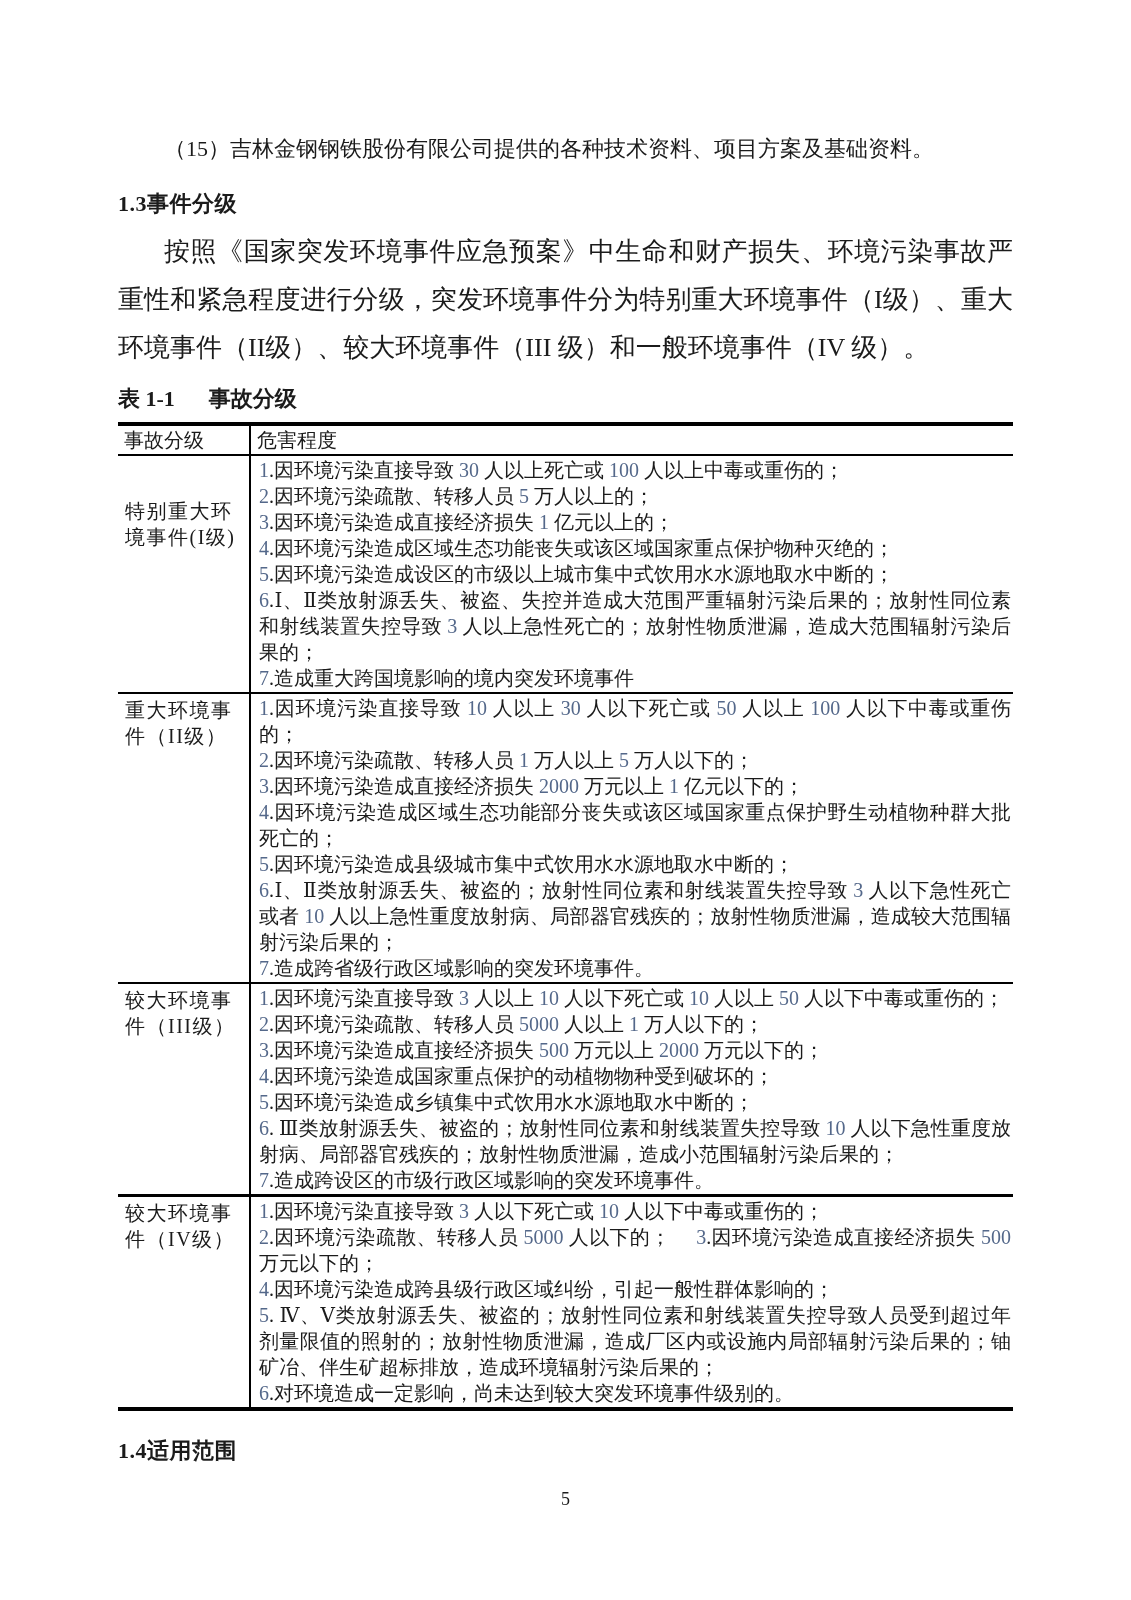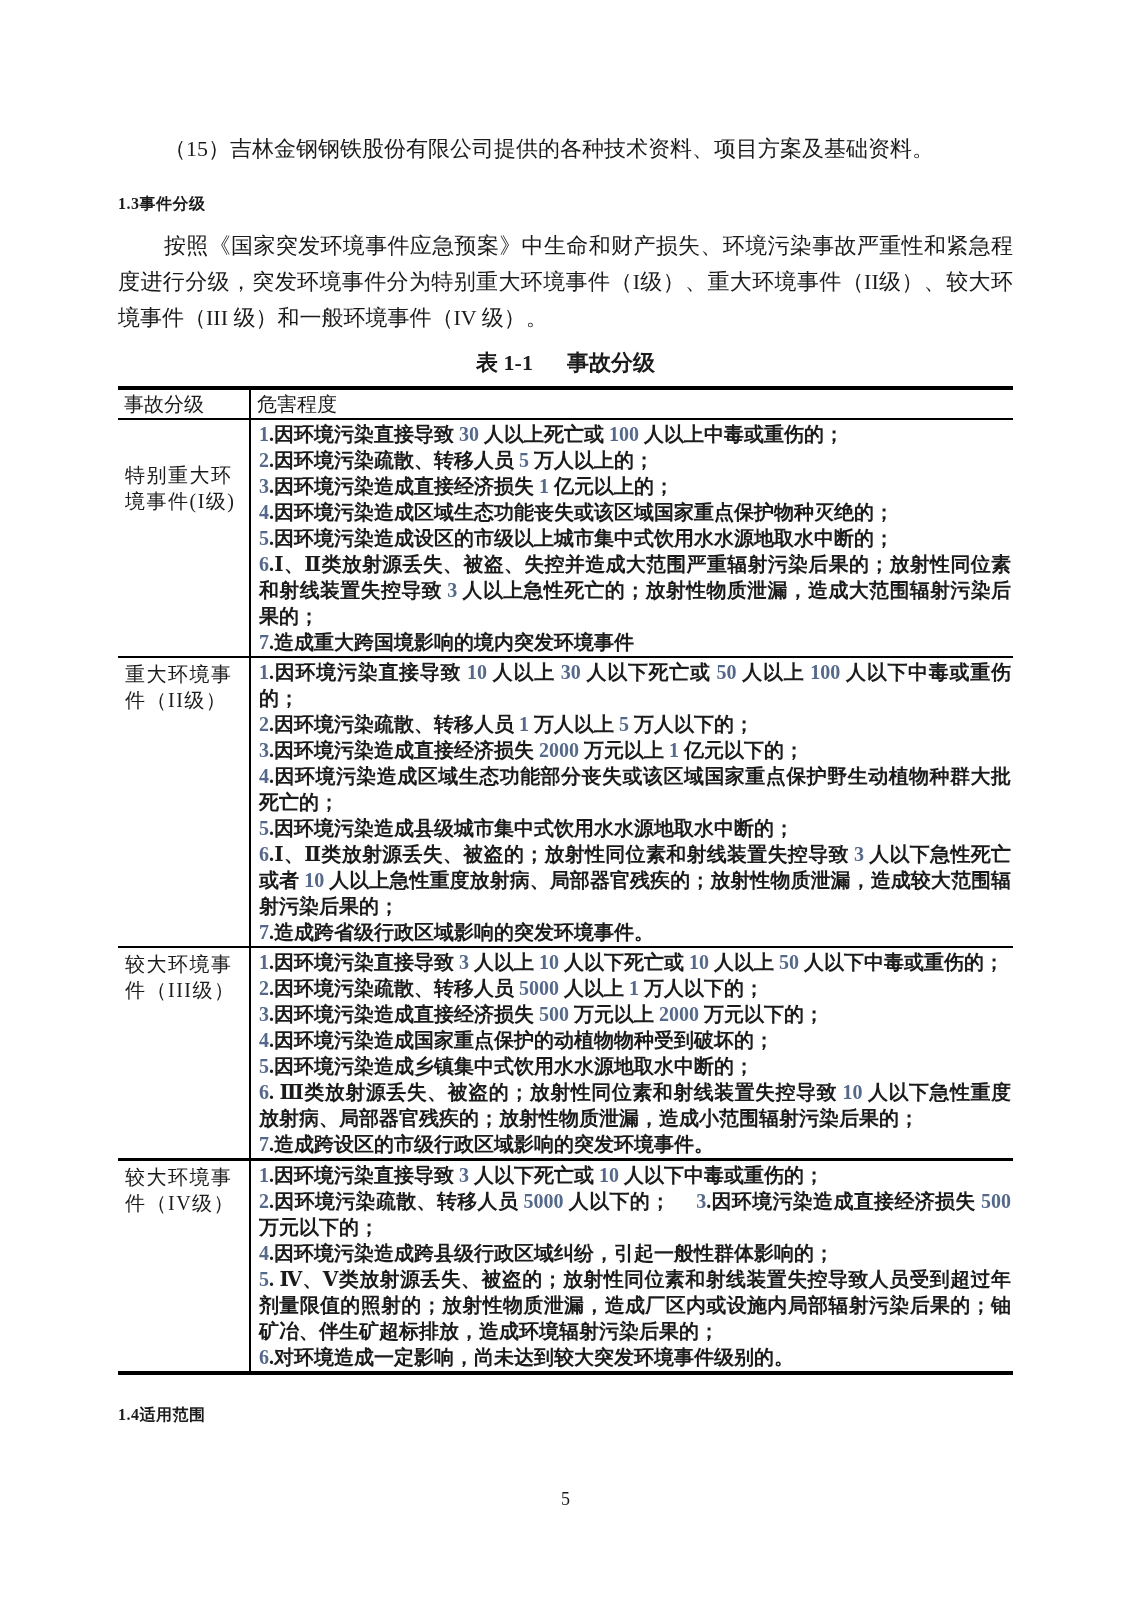--- a/index.html
+++ b/index.html
@@ -6,46 +6,46 @@
   * { box-sizing:border-box; }
   html,body { margin:0; padding:0; background:#ffffff; }
   .page {
     position:relative; width:1131px; height:1600px; margin:0 auto;
     background:#ffffff; overflow:hidden; color:var(--ink);
     padding:134px 118px 0 118px;
     font-family:"Liberation Serif","DejaVu Serif",serif;
   }
   .intro-line { font-size:22px; line-height:30px; text-indent:46px; }
   .sec-heading {
-    margin-top:24px; font-size:16px; font-weight:bold; line-height:32px;
+    margin-top:24px; font-size:22px; font-weight:bold; line-height:32px;
     font-family:"Liberation Serif","DejaVu Serif",serif; letter-spacing:0.5px;
   }
   .body-para {
-    margin-top:8px; font-size:22px; line-height:36px;
+    margin-top:8px; font-size:26px; line-height:48px;
     text-indent:46px; text-align:justify;
   }
-  .tbl-caption { margin-top:12px; text-align:center; font-size:22px; font-weight:bold; line-height:30px; }
+  .tbl-caption { margin-top:12px; font-size:22px; font-weight:bold; line-height:30px; }
   .caption-label { margin-right:34px; }
 
   table.cls {
     width:100%; border-collapse:collapse; margin-top:8px;
     font-size:20px; line-height:26px;
     border-top:4px solid var(--line); border-bottom:4px solid var(--line);
   }
   table.cls thead tr { border-bottom:2px solid var(--line); }
   table.cls thead td { padding:1px 6px; }
   td.level-head { width:132px; border-right:2px solid var(--line); }
   tr.trow { border-top:2px solid var(--line); }
   tr.row-3 { border-top:3px solid var(--line); }
   td.level-cell {
     width:132px; border-right:2px solid var(--line);
     vertical-align:top; padding:3px 5px 3px 7px; letter-spacing:1.5px;margin-left:16px;
   }
   td.harm-cell { vertical-align:top; padding:1px 2px 1px 8px; text-align:justify; }
-  .harm-item { display:block;font-weight:bold; }
+  .harm-item { display:block; }
   tr.row-0 td.level-cell { padding-top:42px; }
   tr.row-1 td.level-cell { }
   .num { color:var(--digit-color); }
 
   .page-num {
     position:absolute; left:0; right:0; bottom:90px;
     text-align:center; font-size:18px; line-height:22px;
   }
 </style>
 </head>

